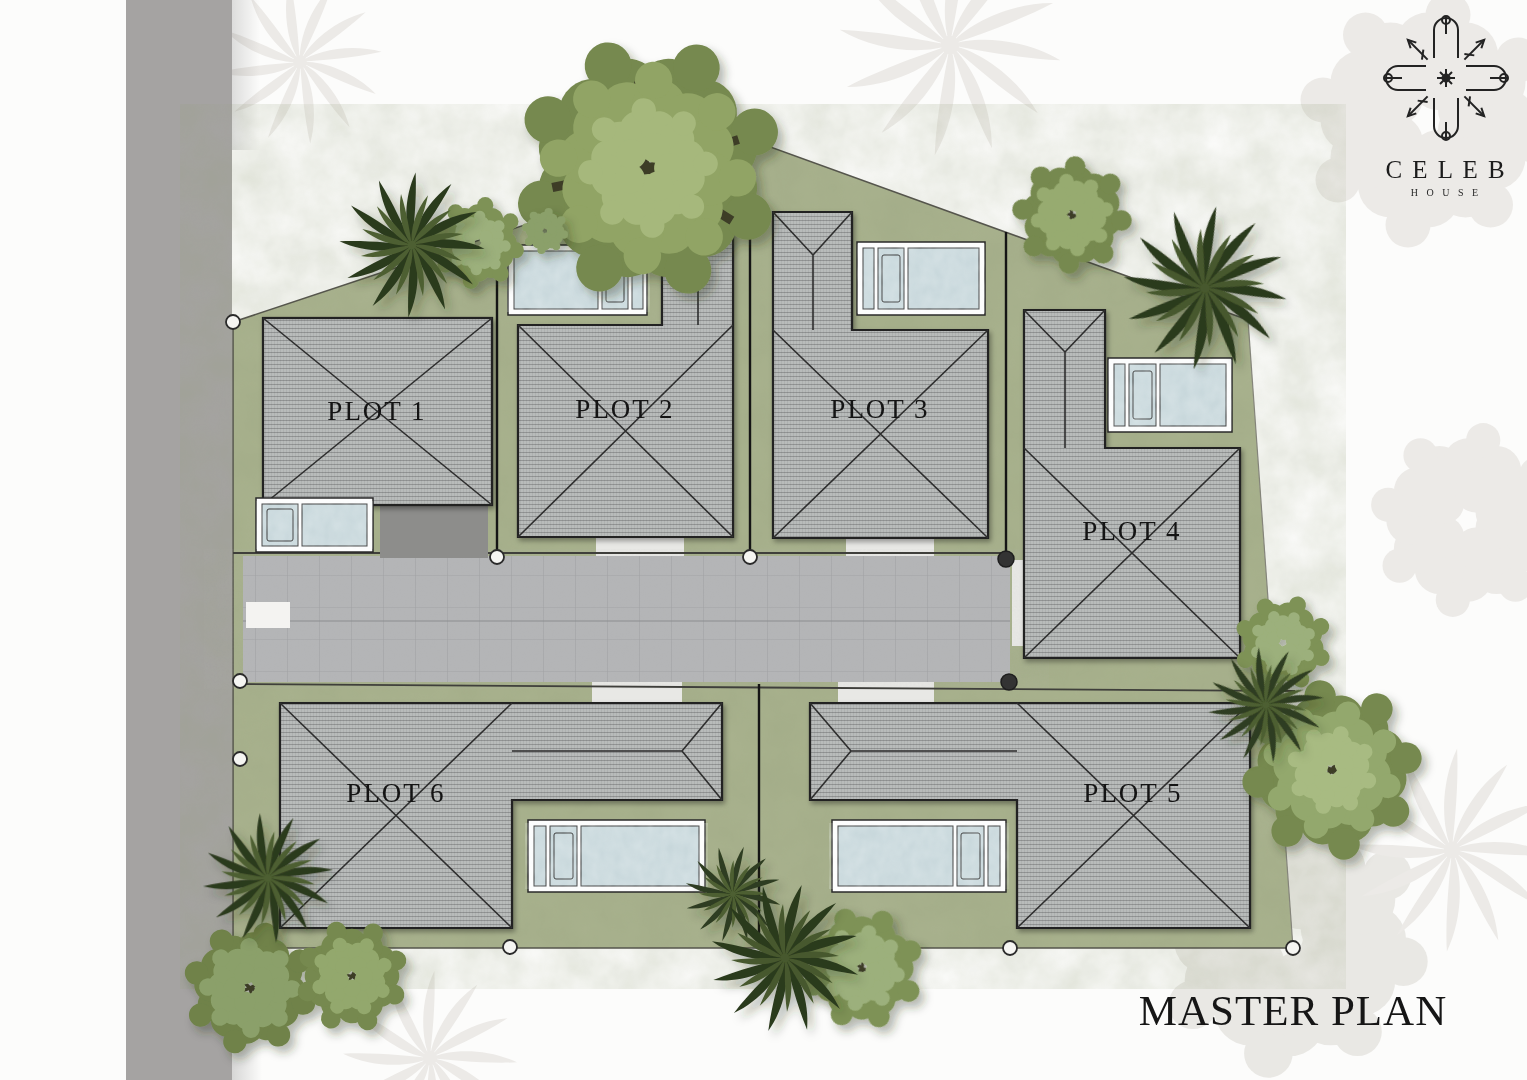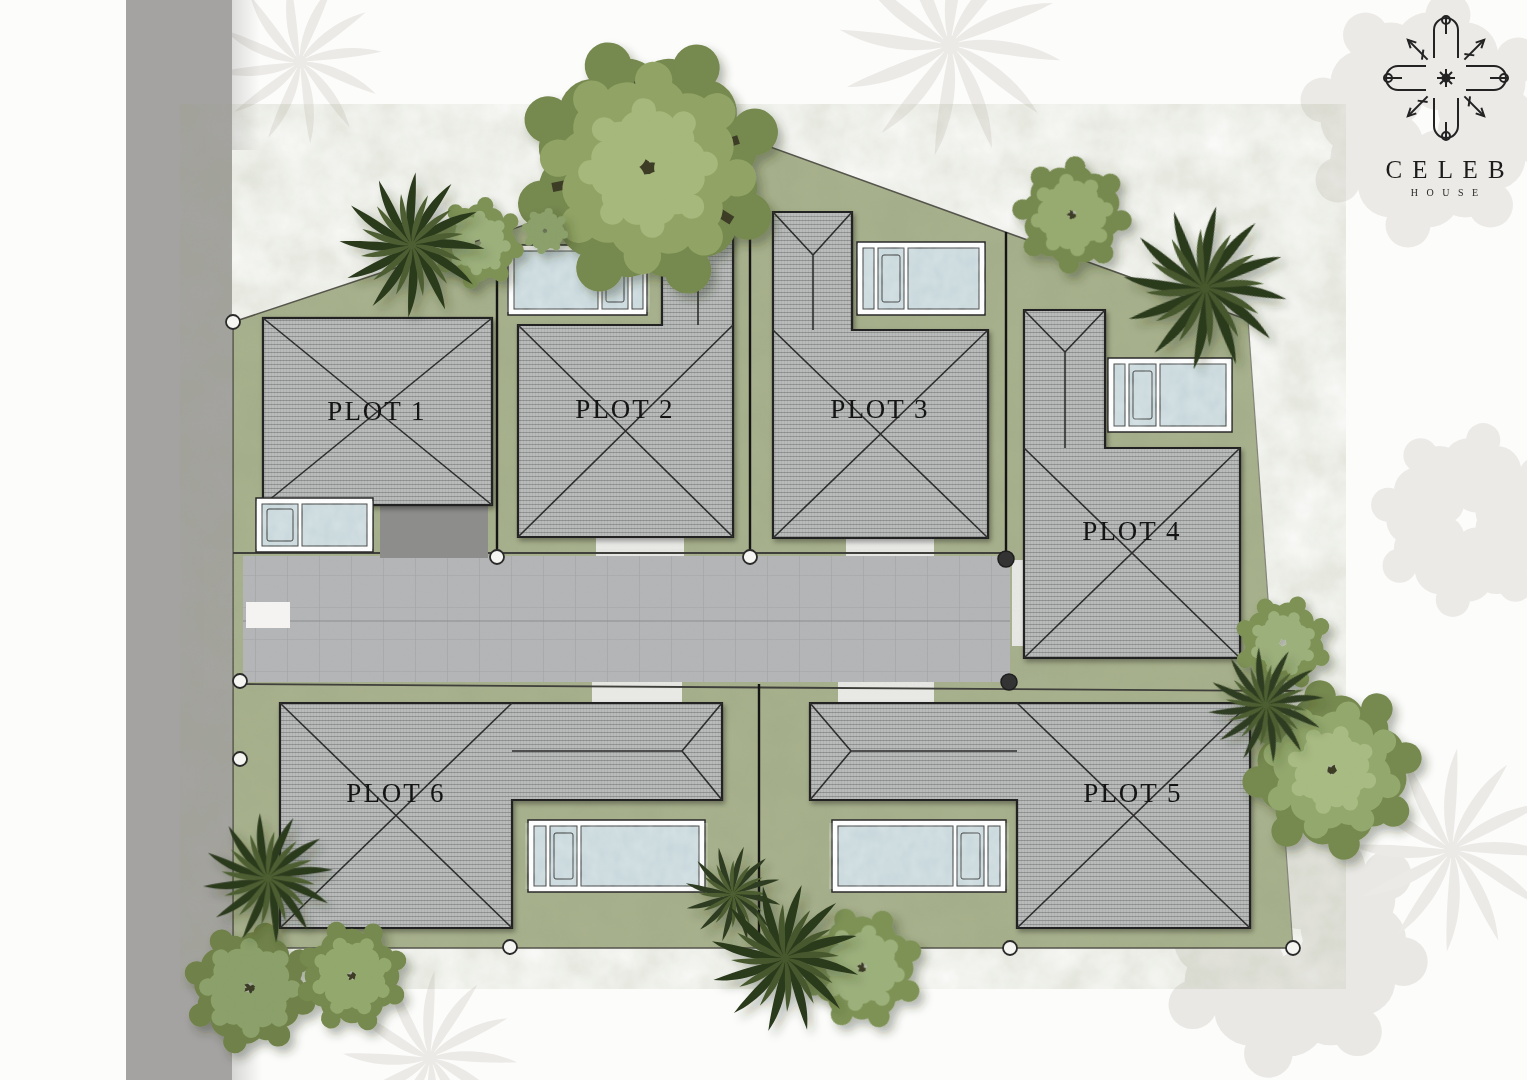--- a/index.html
+++ b/index.html
@@ -406,14 +406,15 @@
       </g>
 
       <path d="M0,-9 V9 M-9,0 H9 M-6,-6 L6,6 M-6,6 L6,-6"></path>
       <rect x="-3" y="-3" width="6" height="6" transform="rotate(45)"></rect>
     </g>
   </svg>
   <div class="brand">C E L E B</div>
   <div class="sub">H O U S E</div>
 </div>
 
+<div class="caption">MASTER PLAN</div>
 
 </div>
 
 </body></html>

